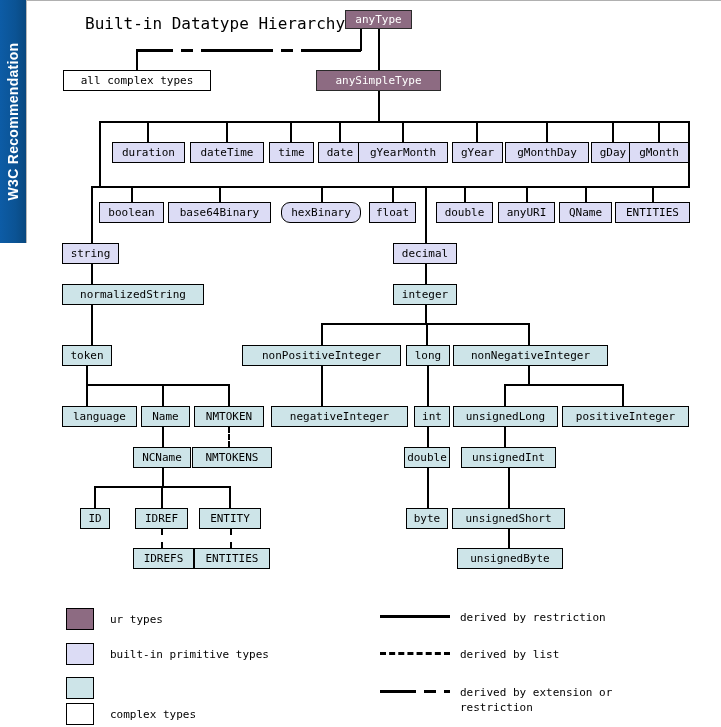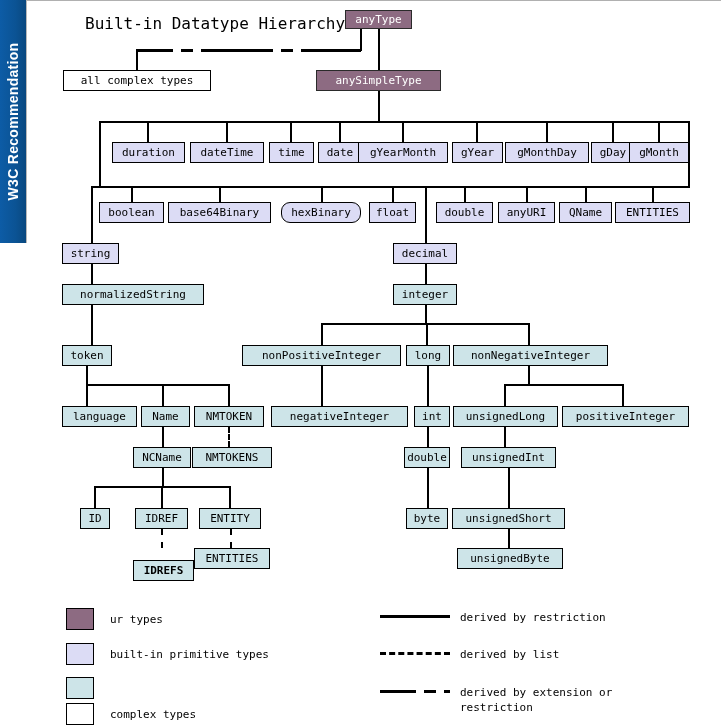--- a/index.html
+++ b/index.html
@@ -264,21 +264,21 @@
       <div class="node derived" style="left: 562px; top: 406px; width: 127px; height: 21px;">positiveInteger</div>
       <div class="node derived" style="left: 133px; top: 447px; width: 58px; height: 21px;">NCName</div>
       <div class="node derived" style="left: 192px; top: 447px; width: 80px; height: 21px;">NMTOKENS</div>
       <div class="node derived" style="left: 404px; top: 447px; width: 46px; height: 21px;">double</div>
       <div class="node derived" style="left: 461px; top: 447px; width: 95px; height: 21px;">unsignedInt</div>
       <div class="node derived" style="left: 80px; top: 508px; width: 30px; height: 21px;">ID</div>
       <div class="node derived" style="left: 135px; top: 508px; width: 53px; height: 21px;">IDREF</div>
       <div class="node derived" style="left: 199px; top: 508px; width: 62px; height: 21px;">ENTITY</div>
       <div class="node derived" style="left: 406px; top: 508px; width: 42px; height: 21px;">byte</div>
       <div class="node derived" style="left: 452px; top: 508px; width: 113px; height: 21px; text-align: right;">unsignedShort</div>
-      <div class="node derived" style="left: 133px; top: 560px; width: 61px; height: 21px; font-weight: bold;">IDREFS</div>
+      <div class="node derived" style="left: 133px; top: 548px; width: 61px; height: 21px;">IDREFS</div>
       <div class="node derived" style="left: 194px; top: 548px; width: 76px; height: 21px;">ENTITIES</div>
       <div class="node derived" style="left: 457px; top: 548px; width: 106px; height: 21px;">unsignedByte</div>
     </div>
 
   <div id="legend">
       <div class="lg-swatch" style="left: 66px; top: 608px; background: rgb(141, 107, 130);"></div>
       <div class="lg-label" style="left: 110px; top: 612px;">ur types</div>
       <div class="lg-swatch" style="left: 66px; top: 643px; background: rgb(220, 220, 245);"></div>
       <div class="lg-label" style="left: 110px; top: 647px;">built-in primitive types</div>
       <div class="lg-swatch" style="left: 66px; top: 677px; background: rgb(205, 228, 232);"></div>

